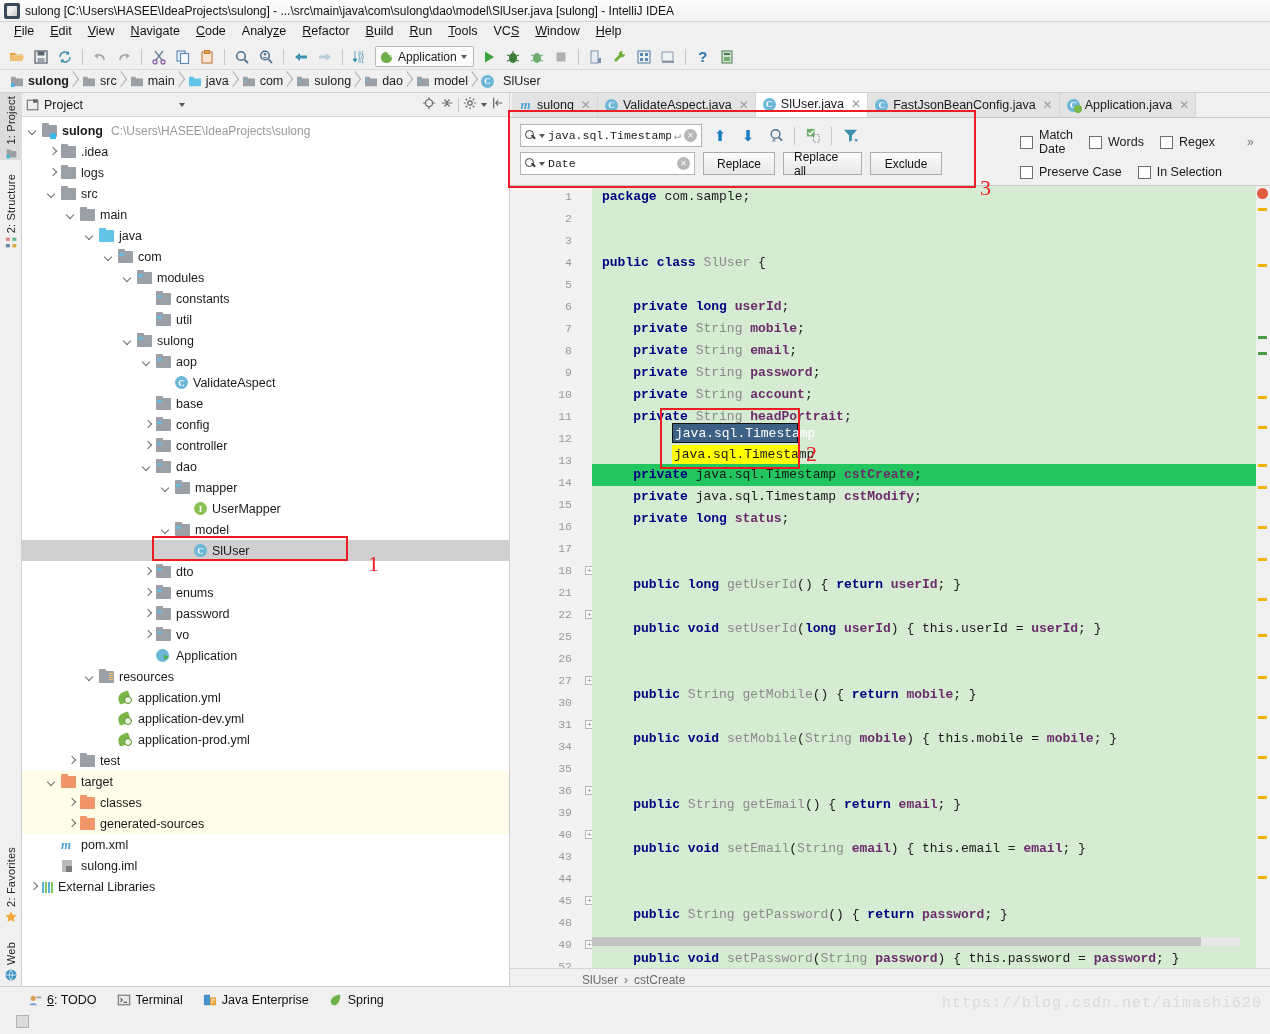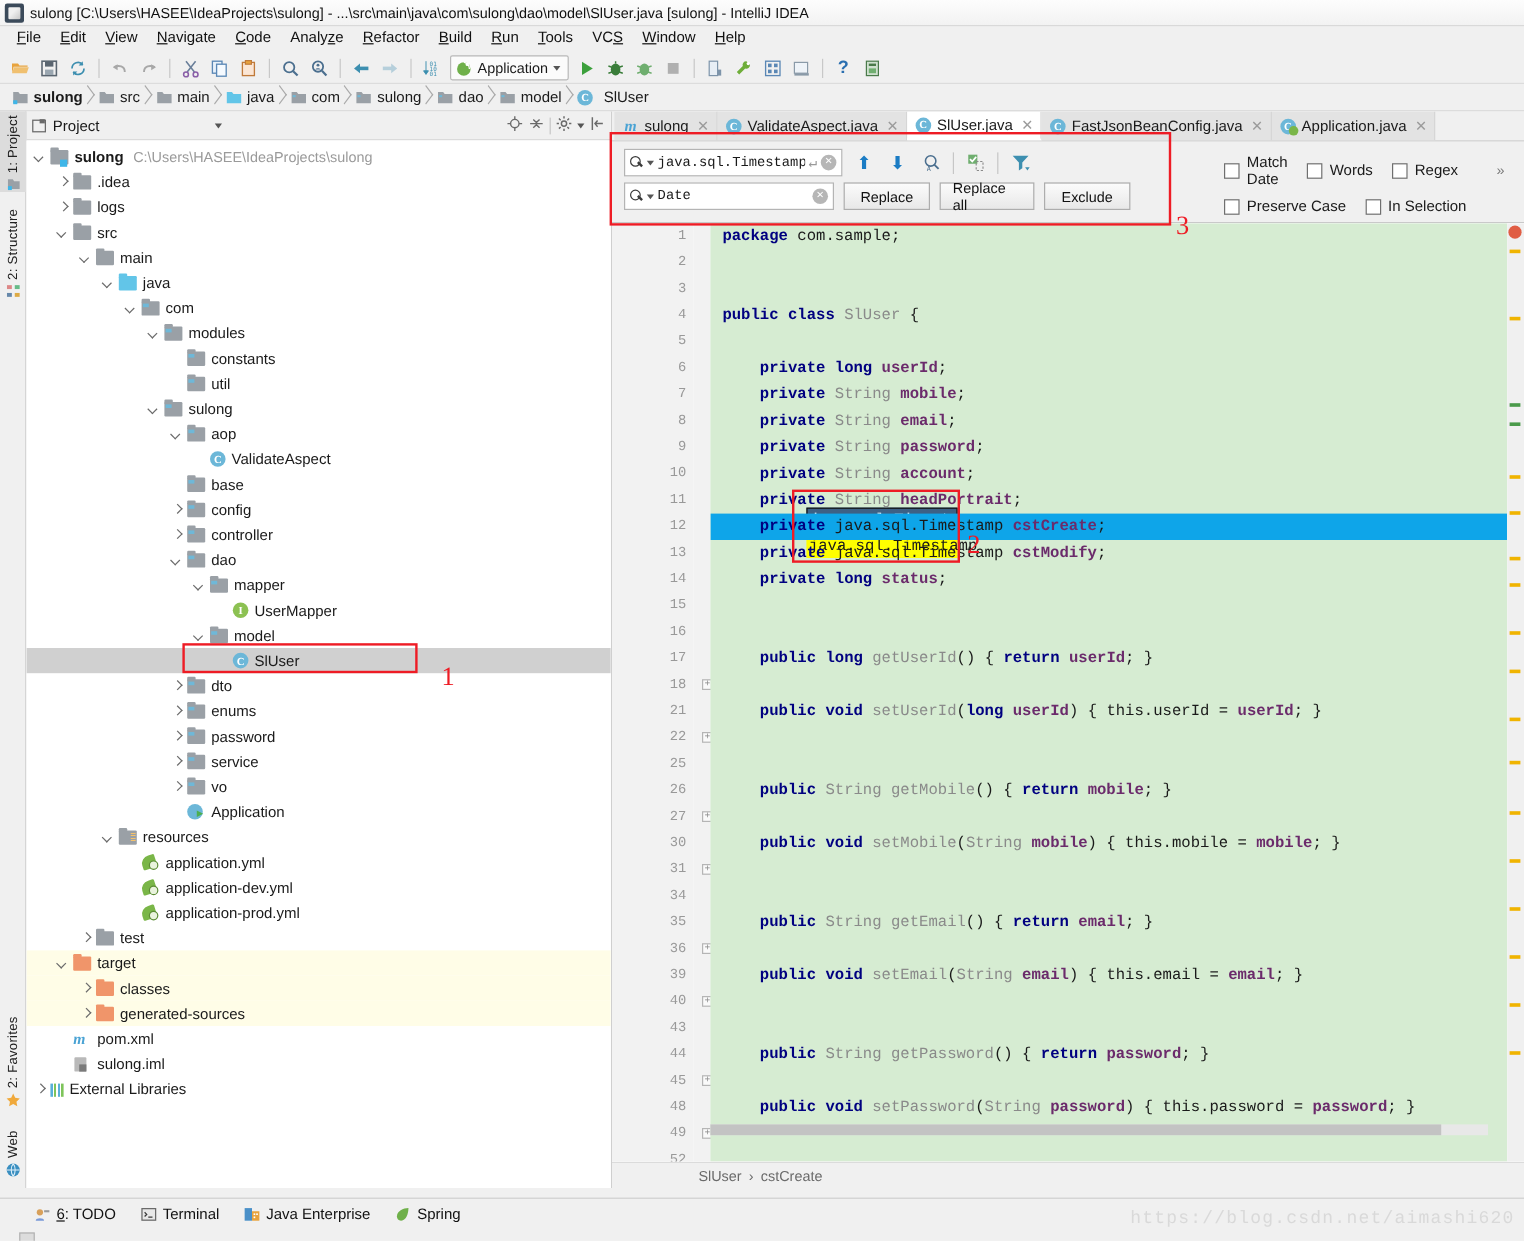--- a/index.html
+++ b/index.html
@@ -266,21 +266,21 @@
     position: absolute; right: -16px; top: 6px; width: 9px; height: 9px;
     border: 1px solid #b5b5b5; color: #888; font-size: 8px; line-height: 7px;
     text-align: center; background: #fafafa;
   }
   .gutfold { width: 14px; background: #f2f2f2; flex: none; }
   .codelines {
     flex: 1; background: #d6ecd2; font-family: "Liberation Mono", monospace;
     font-size: 13px; position: relative; overflow: hidden;
   }
   .cline { height: 22px; line-height: 22px; white-space: pre; padding-left: 10px; position: relative; }
-  .cline.hl { background: #0ea5e9; }
+  .cline.hl { background: #22c55e; margin-top: 36px; }
   .kw { color: #000080; font-weight: bold; }
   .fld { color: #6b2b6b; font-weight: bold; }
   .gray { color: #8a8a8a; }
   .plain { color: #1a1a1a; }
 
   
   .rightmark {
     width: 14px; background: #f0f0f0; flex: none; position: relative;
   }
   .mark { position: absolute; left: 2px; width: 9px; height: 3px; background: #f0b400; }
@@ -299,21 +299,21 @@
 
   
   .hscroll {
     position: absolute; left: 82px; right: 30px; bottom: 22px; height: 9px;
     background: #e8e8e8;
   }
   .hscroll .thumb { height: 9px; width: 94%; background: #c3c3c3; }
 
   
   .statusbar {
-    position: absolute; left: 0; right: 0; bottom: 0; height: 36px;
+    position: absolute; left: 0; right: 0; bottom: 12px; height: 36px;
     background: #f0f0f0; border-top: 1px solid #cfcfcf;
   }
   .twbar { height: 26px; display: flex; align-items: center; gap: 20px; padding-left: 28px; }
   .twitem { display: flex; align-items: center; gap: 5px; font-size: 12.5px; color: #111; }
   .twitem u { text-decoration: underline; }
   .botline { height: 17px; display: flex; align-items: center; padding-left: 16px; }
   .botsq { width: 13px; height: 13px; border: 1px solid #b1b1b1; background: #dcdcdc; }
 
   .watermark {
     position: absolute; right: 8px; bottom: 10px;
@@ -829,28 +829,20 @@
             </span>
             <span class="">enums</span>
           </div>
           <div class="row">
             <span style="width:120px;flex:none"></span>
             <span class="arrow closed"></span>
             <span class="fold" style="position:relative">
               <i style="position:absolute;left:1px;top:2px;width:5px;height:3px;background:#6fb8d8;display:block"></i>
             </span>
             <span class="">password</span>
-          </div>
-          <div class="row">
-            <span style="width:120px;flex:none"></span>
-            <span class="arrow closed"></span>
-            <span class="fold" style="position:relative">
-              <i style="position:absolute;left:1px;top:2px;width:5px;height:3px;background:#6fb8d8;display:block"></i>
-            </span>
-            <span class="">service</span>
           </div>
           <div class="row">
             <span style="width:120px;flex:none"></span>
             <span class="arrow closed"></span>
             <span class="fold" style="position:relative">
               <i style="position:absolute;left:1px;top:2px;width:5px;height:3px;background:#6fb8d8;display:block"></i>
             </span>
             <span class="">vo</span>
           </div>
           <div class="row">

